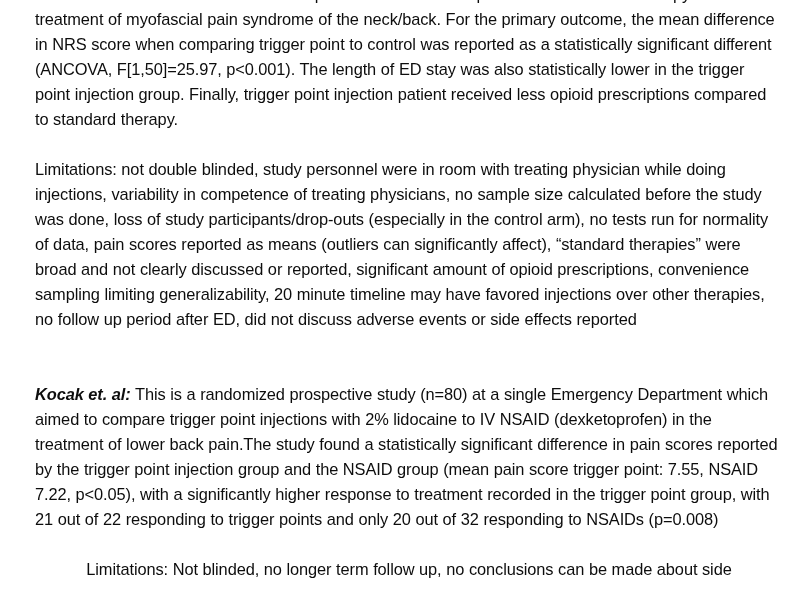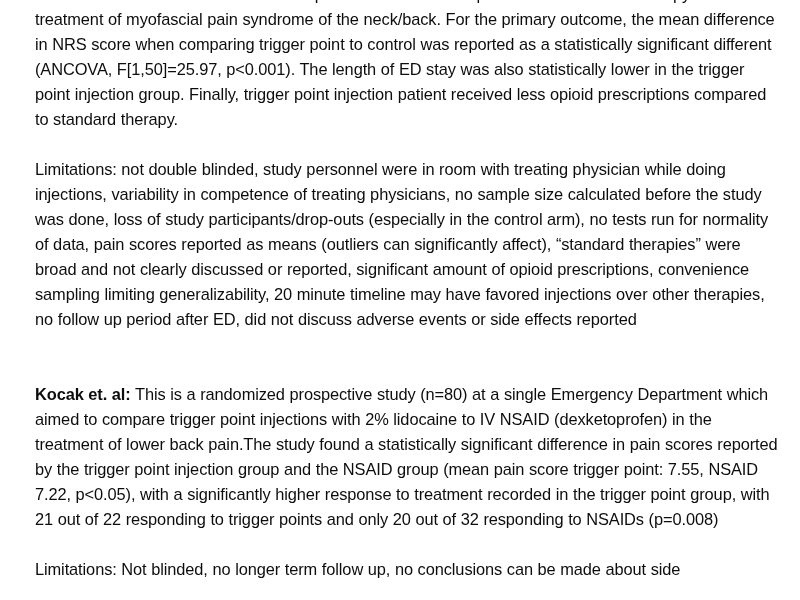--- a/index.html
+++ b/index.html
@@ -43,25 +43,27 @@
     word-spacing: 0.2px;
     text-align: left;
   }
 
   
   .gap-1 { height: 25px; }
   .gap-2 { height: 50px; }
 
   .lead-bold {
     font-weight: bold;
+    font-style: italic;
   }
 
   
   .clipped {
     overflow: hidden;
+    text-align: center;
   }
 </style>
 </head>
 <body>
 
 <div id="page">
 
   <div id="text-column">
 
     <p class="para">with 1% lidocaine results in decreased pain scores when compared to conventional therapy in the treatment of myofascial pain syndrome of the neck/back. For the primary outcome, the mean difference in NRS score when comparing trigger point to control was reported as a statistically significant different (ANCOVA, F[1,50]=25.97, p&lt;0.001). The length of ED stay was also statistically lower in the trigger point injection group. Finally, trigger point injection patient received less opioid prescriptions compared to standard therapy.</p>

